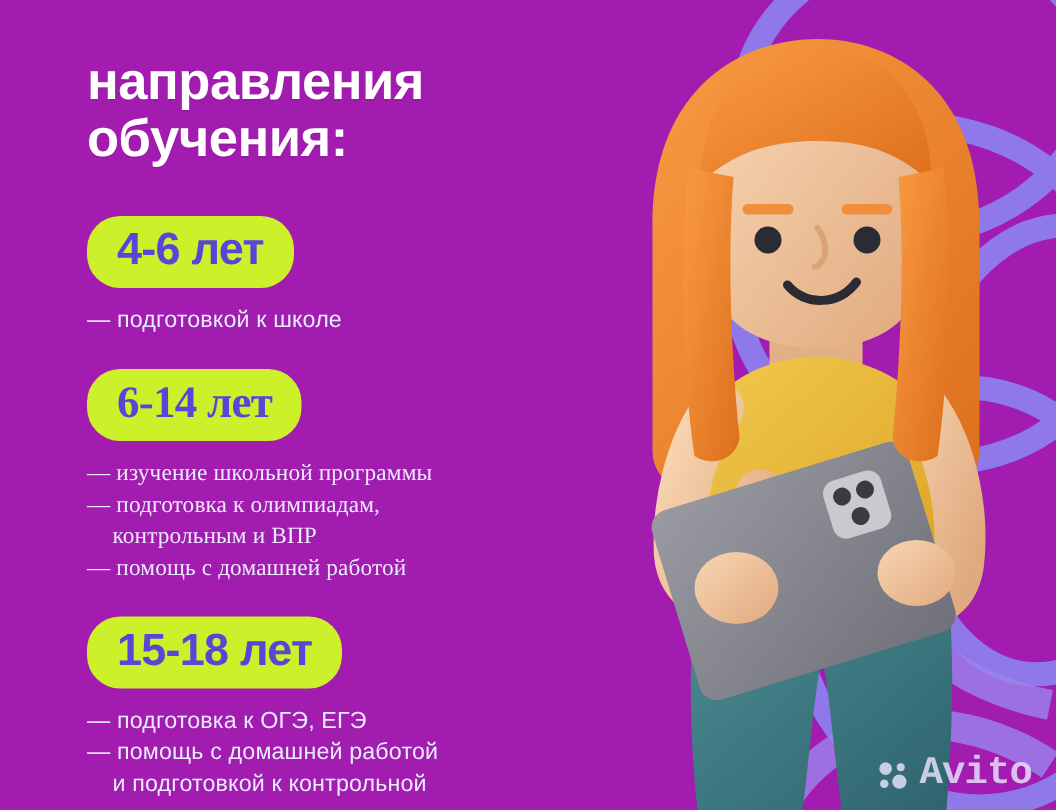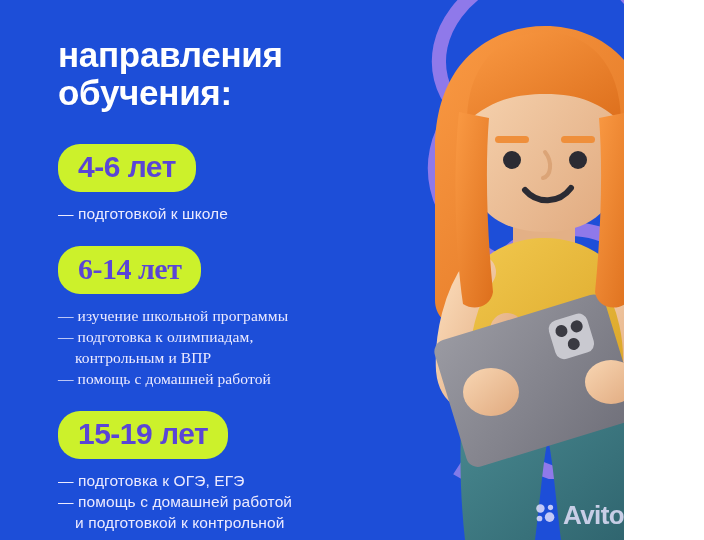--- a/index.html
+++ b/index.html
@@ -4,22 +4,22 @@
 <title>Направления обучения</title>
 <style>
   * { margin:0; padding:0; box-sizing:border-box; }
   html, body {
     width:704px; height:540px;
     overflow:hidden;
     font-family:"Liberation Sans", sans-serif;
   }
   .poster{
     position:relative;
-    width:624px; height:540px;
-    background:#1d4ed8;
+    width:704px; height:540px;
+    background:#a21caf;
     overflow:hidden;
   }
 
   
   .bg-art{
     position:absolute; inset:0;
     pointer-events:none;
   }
 
   
@@ -76,25 +76,26 @@
     line-height:1.34;
     letter-spacing:0.1px;
     white-space:pre-line;
     text-indent:-17px;
     padding-left:17px;
   }
 
   
   .avito{
     position:absolute;
-    right:0; bottom:12px;
+    right:16px; bottom:12px;
     display:flex;
-    align-items:flex-start;
+    align-items:flex-end;
     gap:7px;
     opacity:.82;
+    font-family:Liberation Mono, monospace;
   }
   .avito-mark{ width:22px; height:22px; display:block; }
   .avito-word{
     color:#e8e4ff;
     font-size:26px;
     font-weight:700;
     letter-spacing:-0.6px;
     line-height:1;
   }
 </style>
@@ -209,21 +210,21 @@
       <span class="badge">6-14 лет</span>
       <ul class="items">
         <li class="item">— изучение школьной программы</li>
         <li class="item">— подготовка к олимпиадам,
    контрольным и ВПР</li>
         <li class="item">— помощь с домашней работой</li>
       </ul>
     </div>
 
     <div class="section s3">
-      <span class="badge">15-19 лет</span>
+      <span class="badge">15-18 лет</span>
       <ul class="items">
         <li class="item">— подготовка к ОГЭ, ЕГЭ</li>
         <li class="item">— помощь с домашней работой
    и подготовкой к контрольной</li>
       </ul>
     </div>
   </div>
 
   <div class="avito">
     <svg class="avito-mark" viewBox="0 0 24 24" aria-hidden="true">

